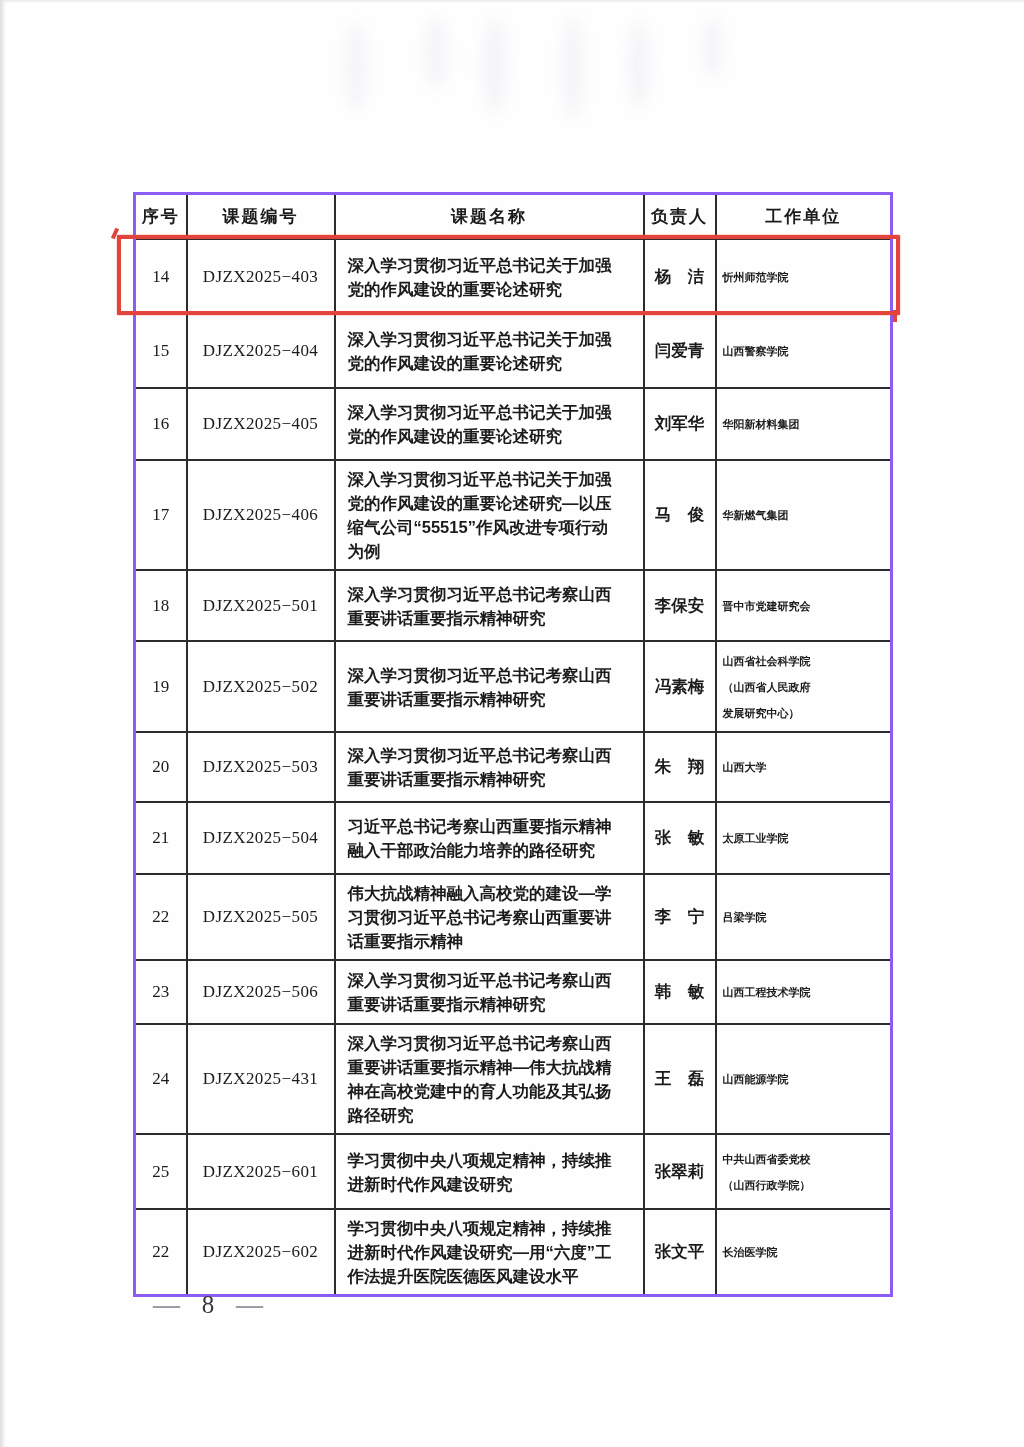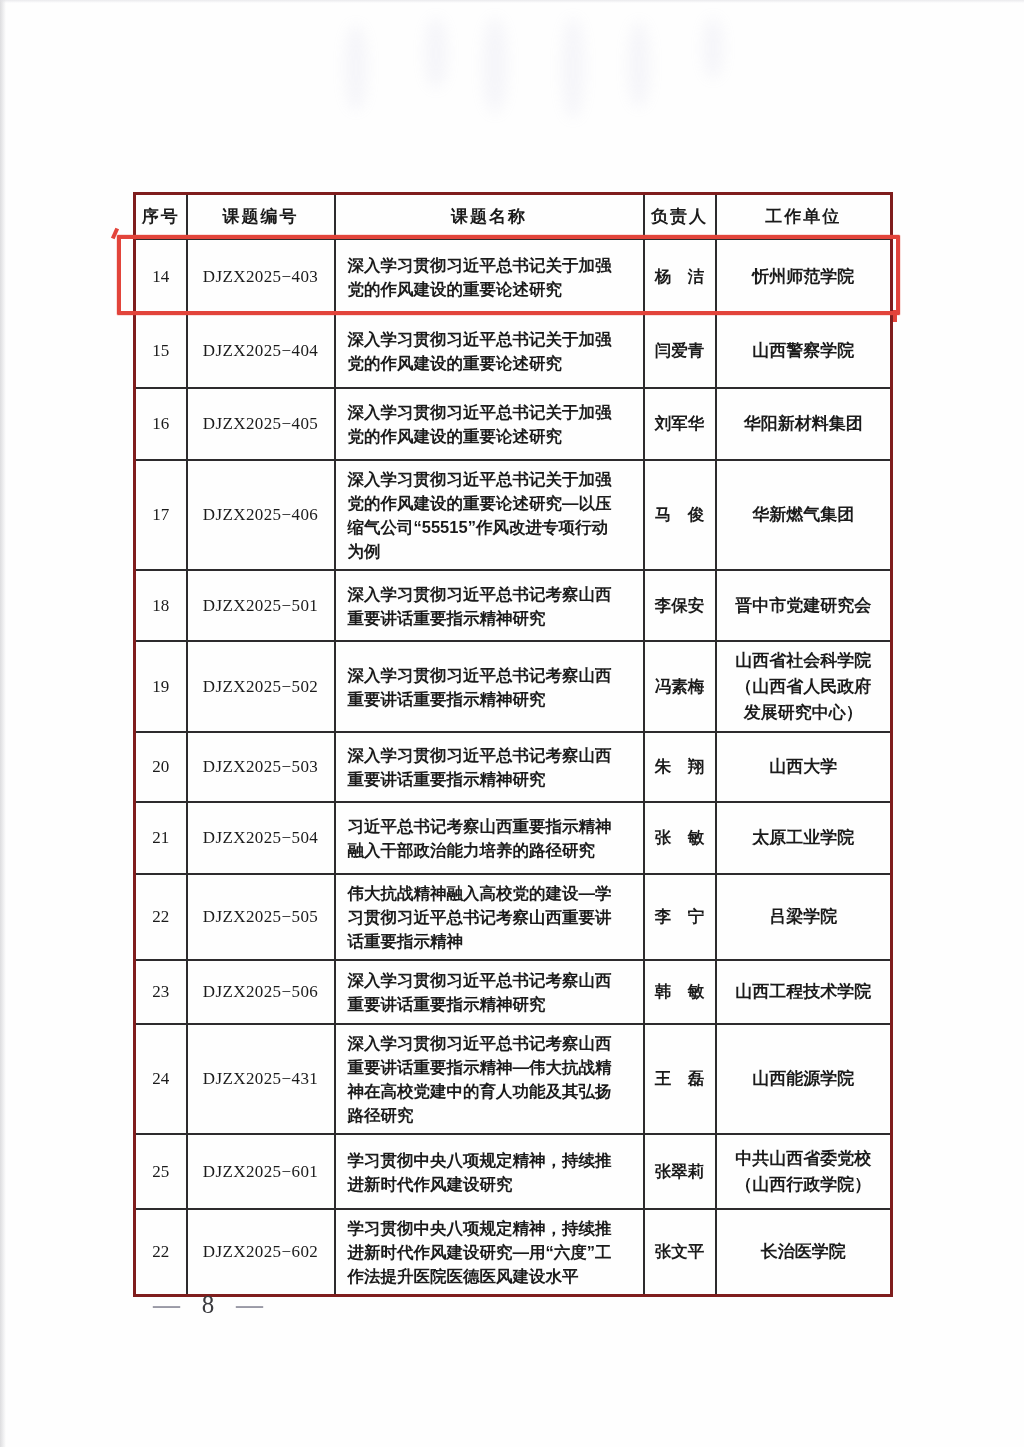--- a/index.html
+++ b/index.html
@@ -15,34 +15,34 @@
   .scan-edge-top{position:absolute;top:0;left:0;right:0;height:3px;
     background:linear-gradient(to bottom,#e2e2e6,rgba(255,255,255,0));opacity:.7;}
   .smudge{position:absolute;background:#b9b9d8;opacity:.12;filter:blur(7px);border-radius:45%;}
 
   
   table.doc{
     position:absolute;left:133px;top:192px;width:757px;
     border-collapse:collapse;table-layout:fixed;color:#1b1b1b;
   }
   table.doc th, table.doc td{border:2px solid #2d2b2d;vertical-align:middle;}
-  table.doc{border:3px solid #7f1d1d;}
+  table.doc{border:3px solid #8b5cf6;}
   th.hdr{
     font-size:17px;font-weight:bold;height:41px;letter-spacing:2px;
     font-family:"Liberation Sans",sans-serif;text-align:center;
   }
   td.c-no{font-family:"Liberation Serif",serif;font-size:17px;text-align:center;}
   td.c-code{font-family:"Liberation Serif",serif;font-size:17px;text-align:center;letter-spacing:.4px;}
   td.c-title{
     font-weight:bold;font-size:16.5px;text-align:left;
     padding:6px 8px 6px 12px;white-space:pre-line;line-height:24px;
   }
   td.c-leader{font-weight:bold;font-size:16.5px;text-align:center;white-space:pre-line;}
   td.c-unit{
-    font-weight:bold;font-size:17px;text-align:center;
+    font-weight:bold;font-size:11px;
     white-space:pre-line;line-height:26px;padding:4px 6px;
   }
 
   
   .highlight-box{
     position:absolute;left:117px;top:235px;width:775px;height:72px;
     border:4px solid #e2443b;border-radius:1px;
     box-shadow:0 0 0 .5px rgba(226,68,59,.35);
   }
   .highlight-box::before{

